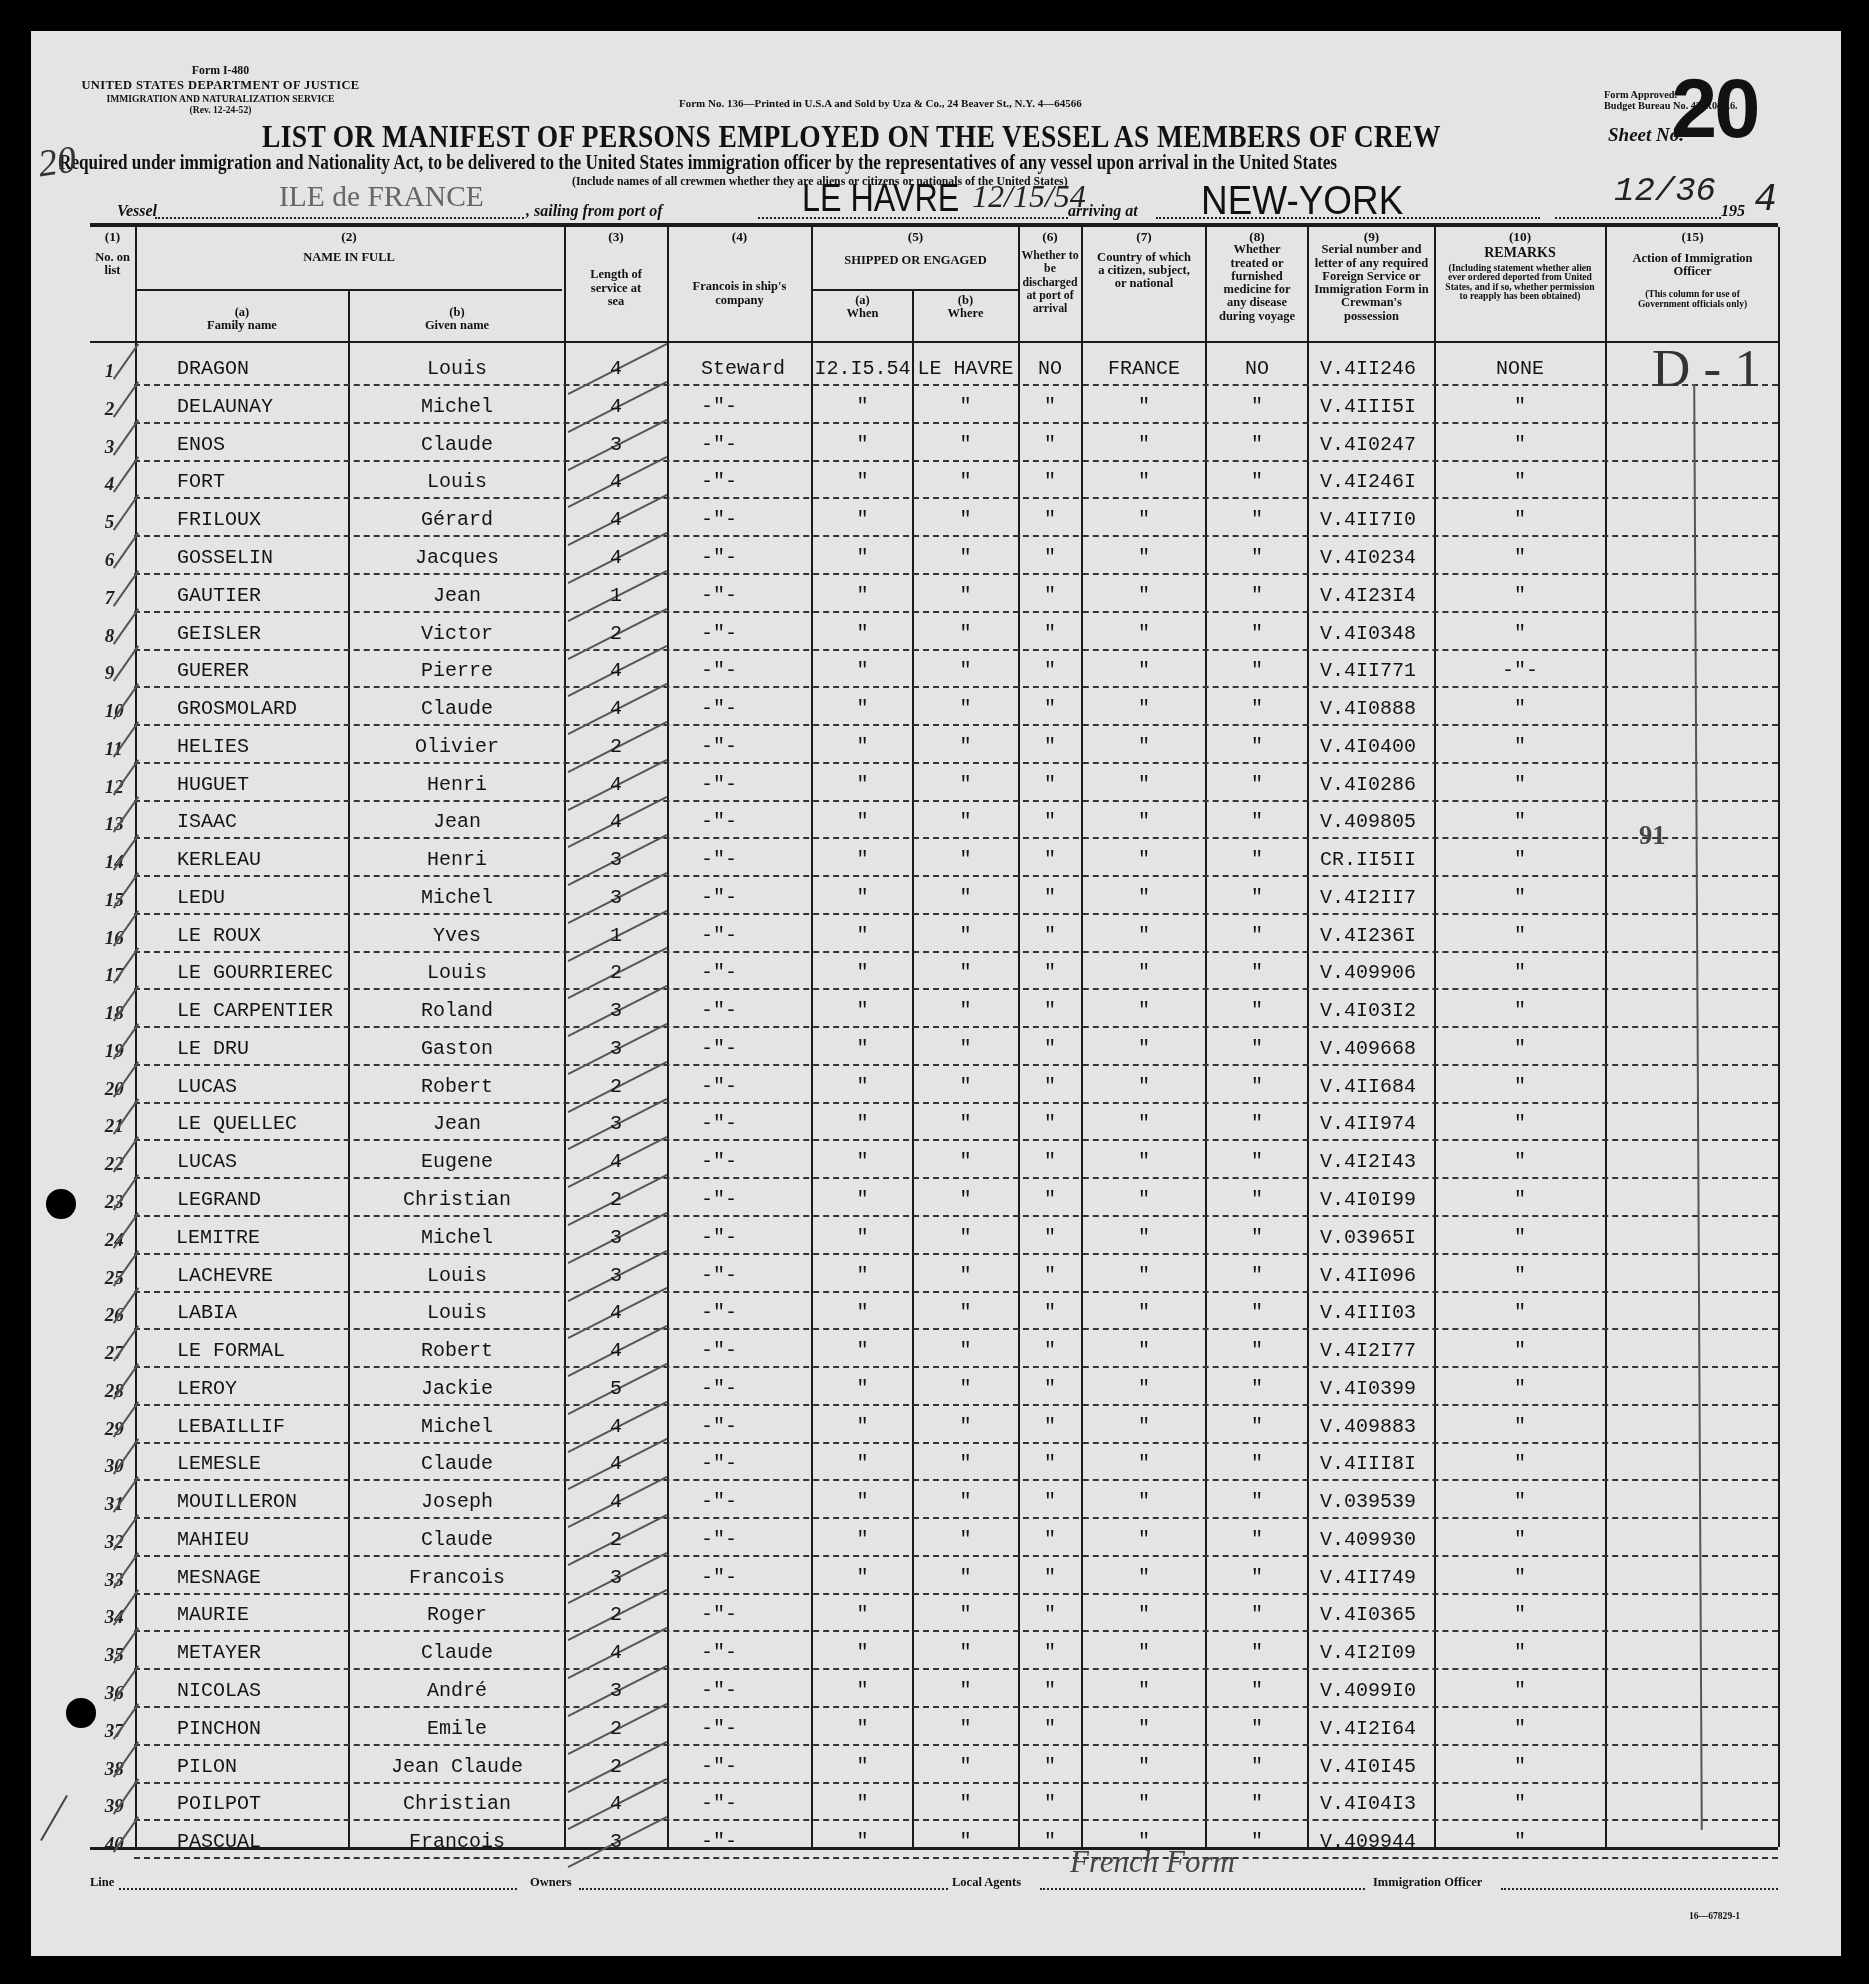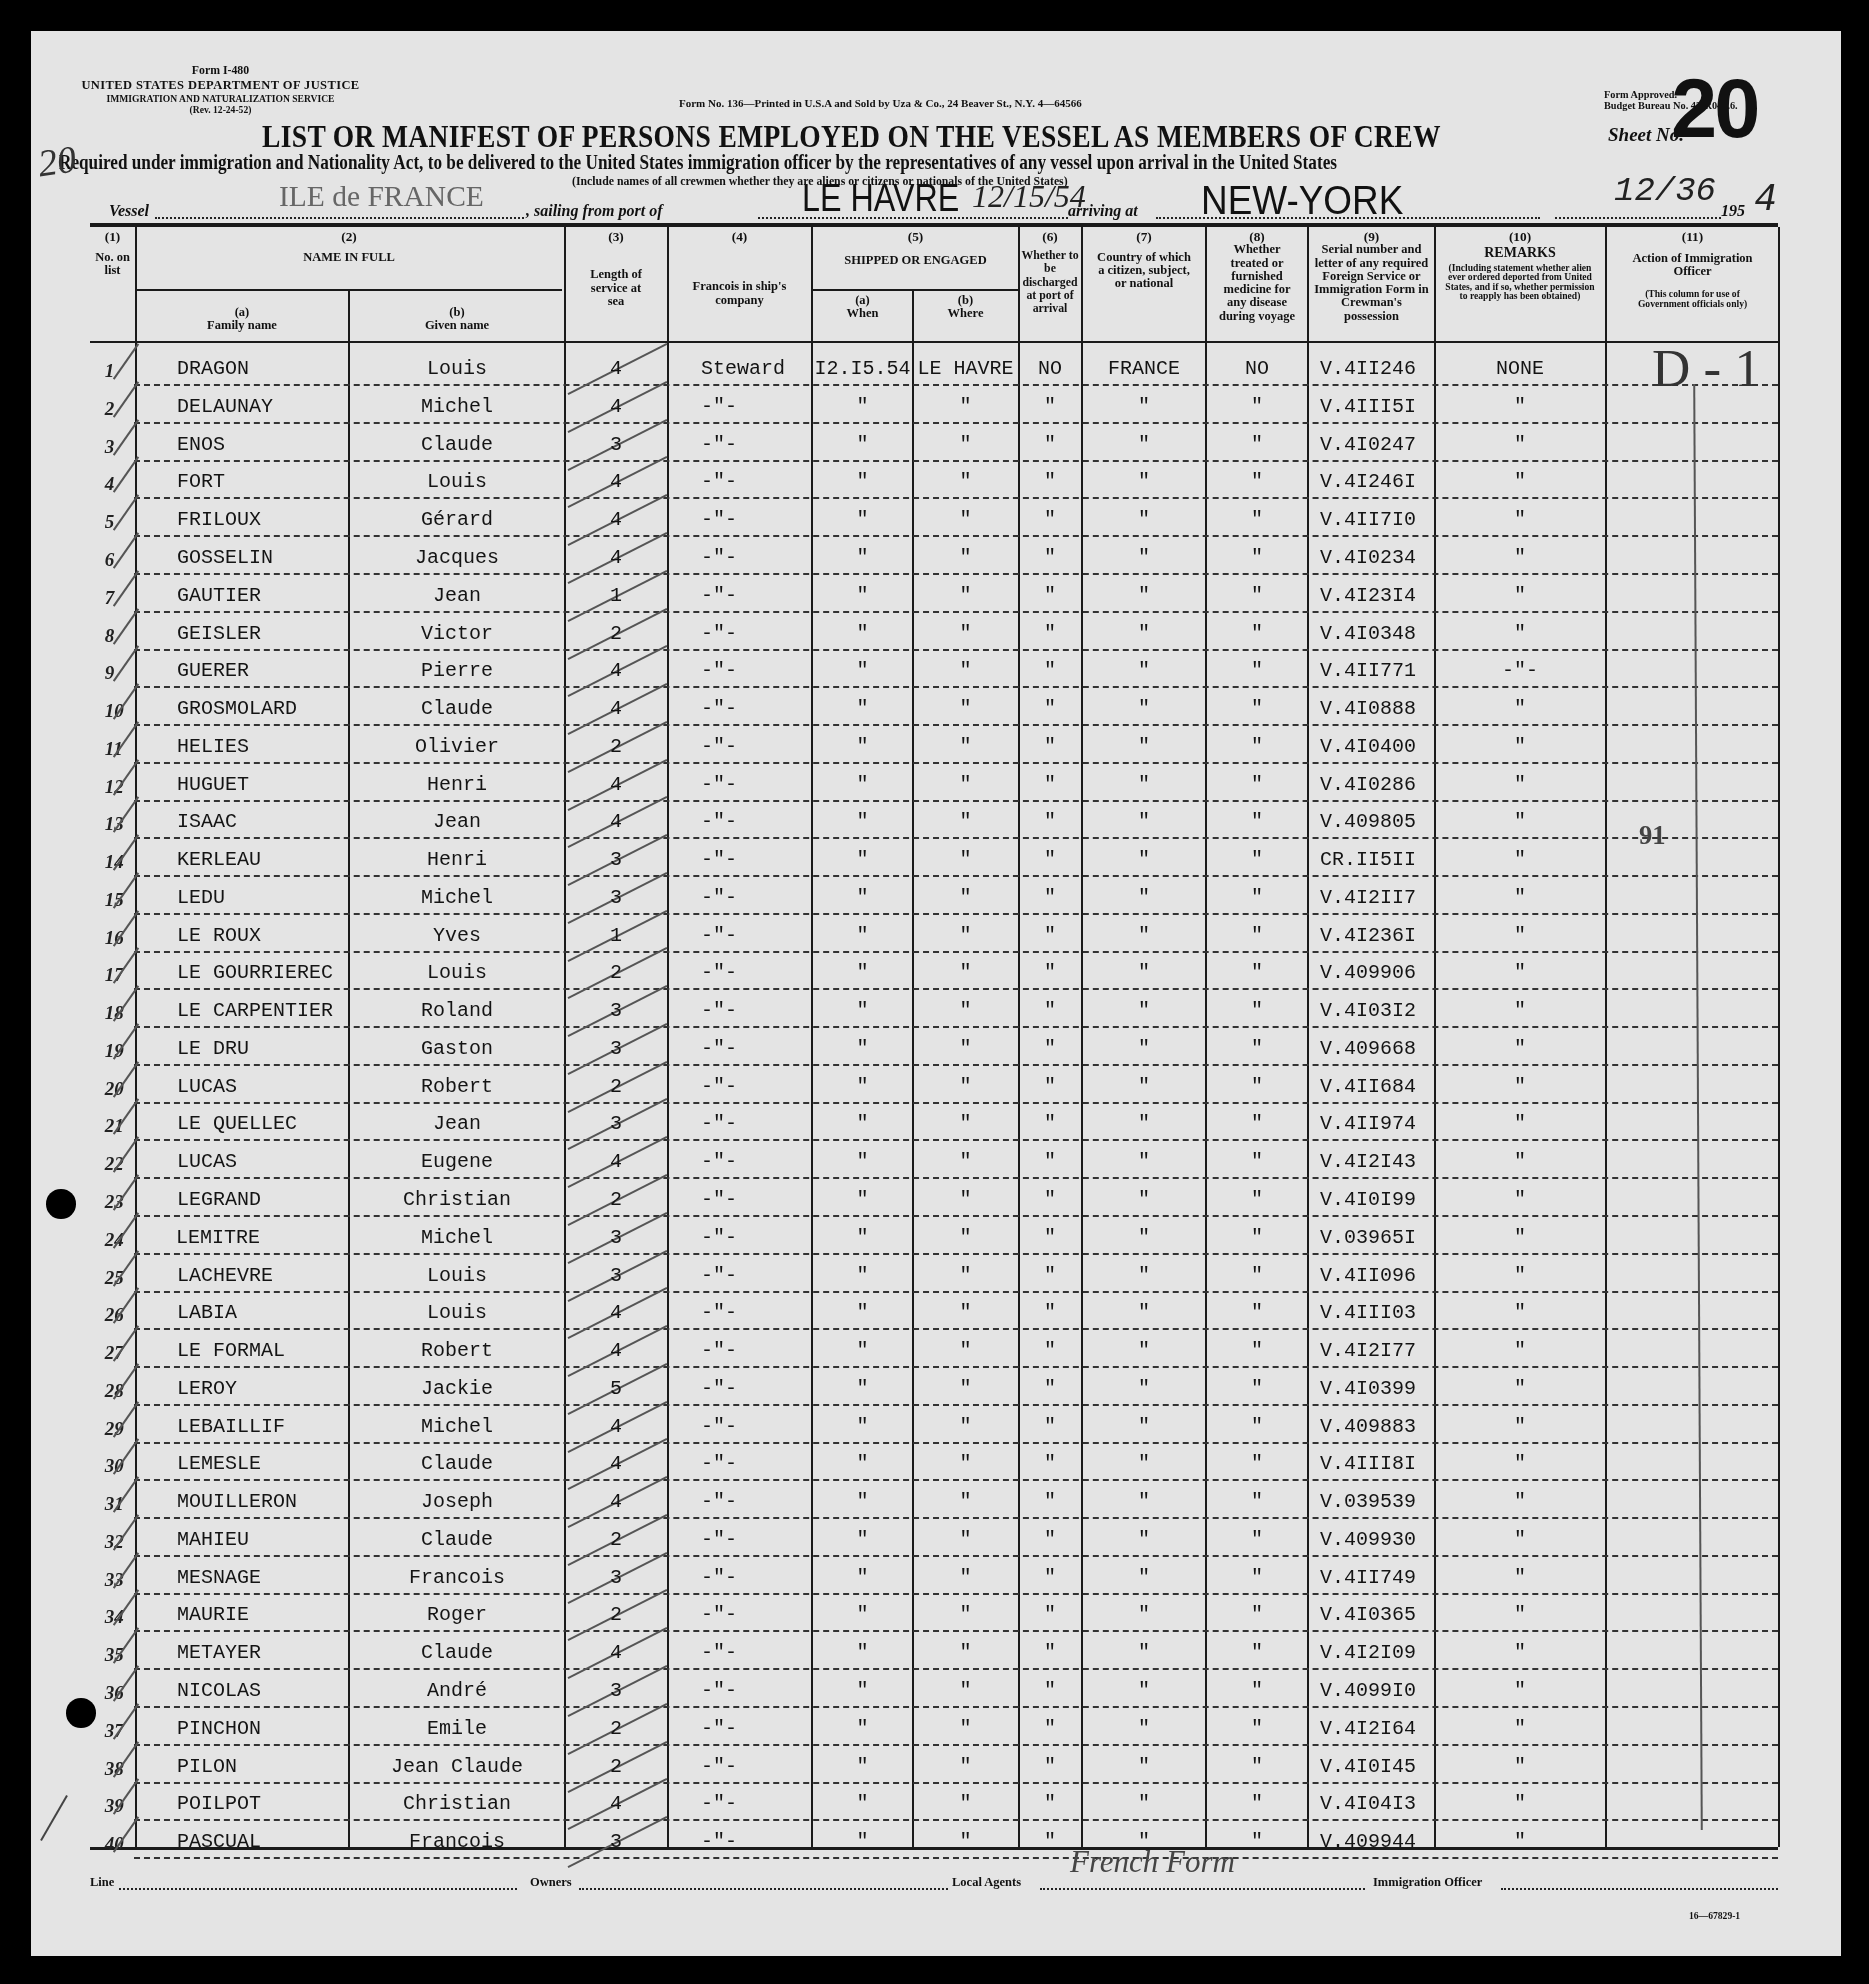--- a/index.html
+++ b/index.html
@@ -71,21 +71,21 @@
   <div>Budget Bureau No. 43-R046.6.</div>
 </div>
 <div class="abs sheet-no">20</div>
 <div class="abs title">LIST OR MANIFEST OF PERSONS EMPLOYED ON THE VESSEL AS MEMBERS OF CREW</div>
 <div class="abs sheet-label">Sheet No.</div>
 <div class="abs subtitle">Required under immigration and Nationality Act, to be delivered to the United States immigration officer by the representatives of any vessel upon arrival in the United States</div>
 <div class="abs include">(Include names of all crewmen whether they are aliens or citizens or nationals of the United States)</div>
 <div class="abs margin-20">20</div>
 
 <div class="abs vessel-line">
-  <span class="vl-label" style="left:0">Vessel</span>
+  <span class="vl-label" style="left:8px">Vessel</span>
   <span class="dots" style="left:46px;width:369px"></span>
   <span class="vl-value stamp-vessel">ILE de FRANCE</span>
   <span class="vl-label" style="left:417px">, sailing from port of</span>
   <span class="dots" style="left:649px;width:310px"></span>
   <span class="vl-value stamp-port">LE HAVRE</span>
   <span class="vl-value hand-date1">12/15/54</span>
   <span class="vl-label" style="left:959px">arriving at</span>
   <span class="dots" style="left:1047px;width:384px"></span>
   <span class="vl-value stamp-dest">NEW-YORK</span>
   <span class="dots" style="left:1446px;width:166px"></span>
@@ -164,21 +164,21 @@
 <div class="colhdr" style="left:1309px;top:230px;width:125px">
   <span class="num" style="margin-bottom:0">(9)</span>
   <span style="display:block;margin:0 4.4px">Serial number and letter of any required Foreign Service or Immigration Form in Crewman's possession</span>
 </div>
 <div class="colhdr" style="left:1435px;top:230px;width:170px">
   <span class="num">(10)</span>
   <span style="display:block;font-size:14px">REMARKS</span>
   <span class="small" style="margin:3px 8.9px 0 8.9px">(Including statement whether alien ever ordered deported from United States, and if so, whether permission to reapply has been obtained)</span>
 </div>
 <div class="colhdr" style="left:1607px;top:230px;width:171px">
-  <span class="num">(11)</span>
+  <span class="num">(15)</span>
   <span style="display:block;margin:8.9px 7.4px 0 7.4px">Action of Immigration Officer</span>
   <span class="small" style="margin:10.3px 11.8px 0 11.8px">(This column for use of Government officials only)</span>
 </div>
 
 <div id="rows">
     <div class="row" style="top: 348px;">
       <span class="dash"></span>
       <span class="rownum" style="left:14.8px">1</span>
       <span class="check" style="left:35px"></span>
       <span class="slash" style="left:472px"></span>

